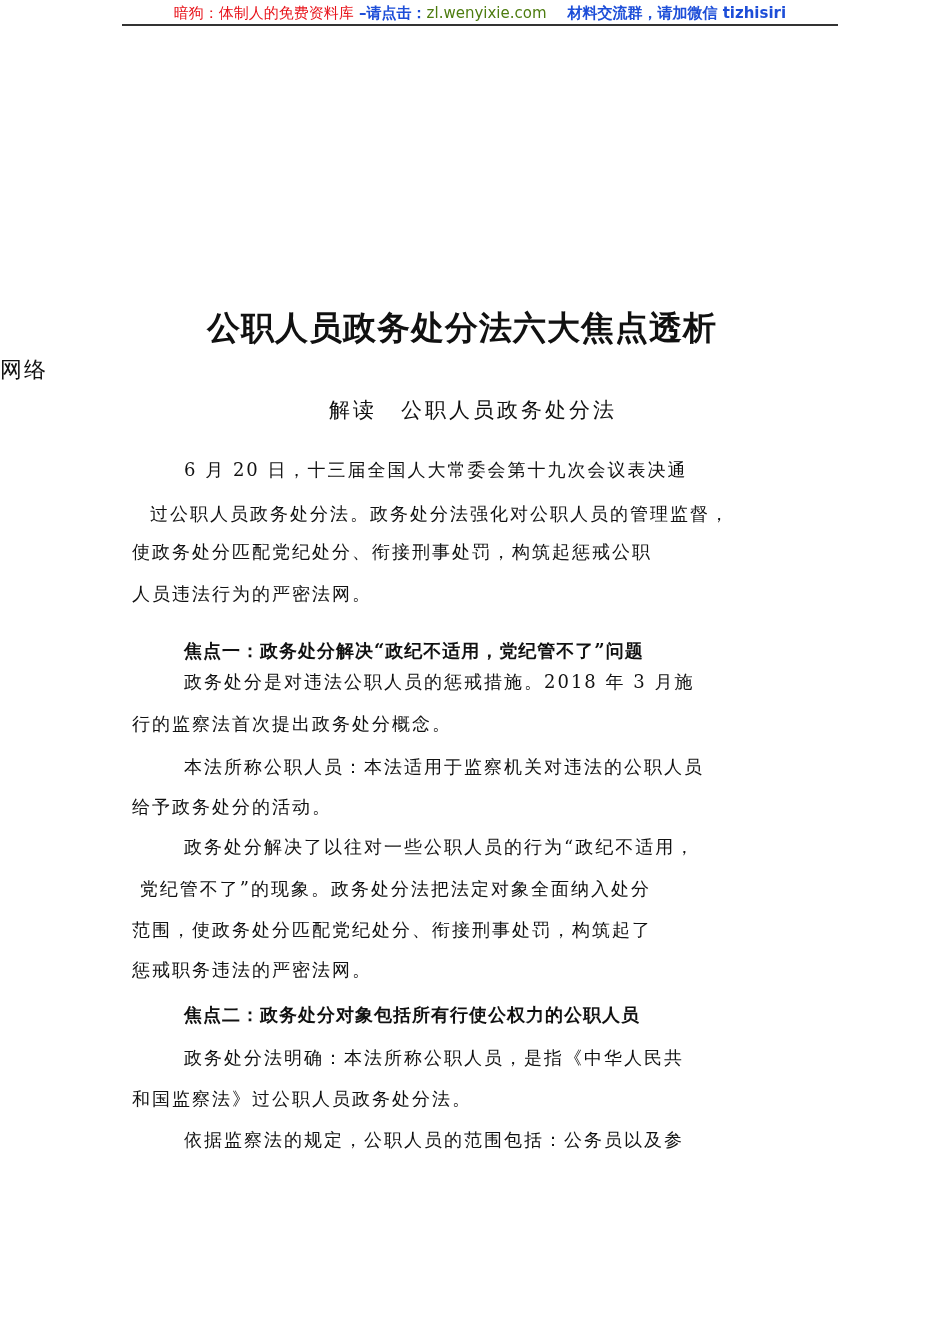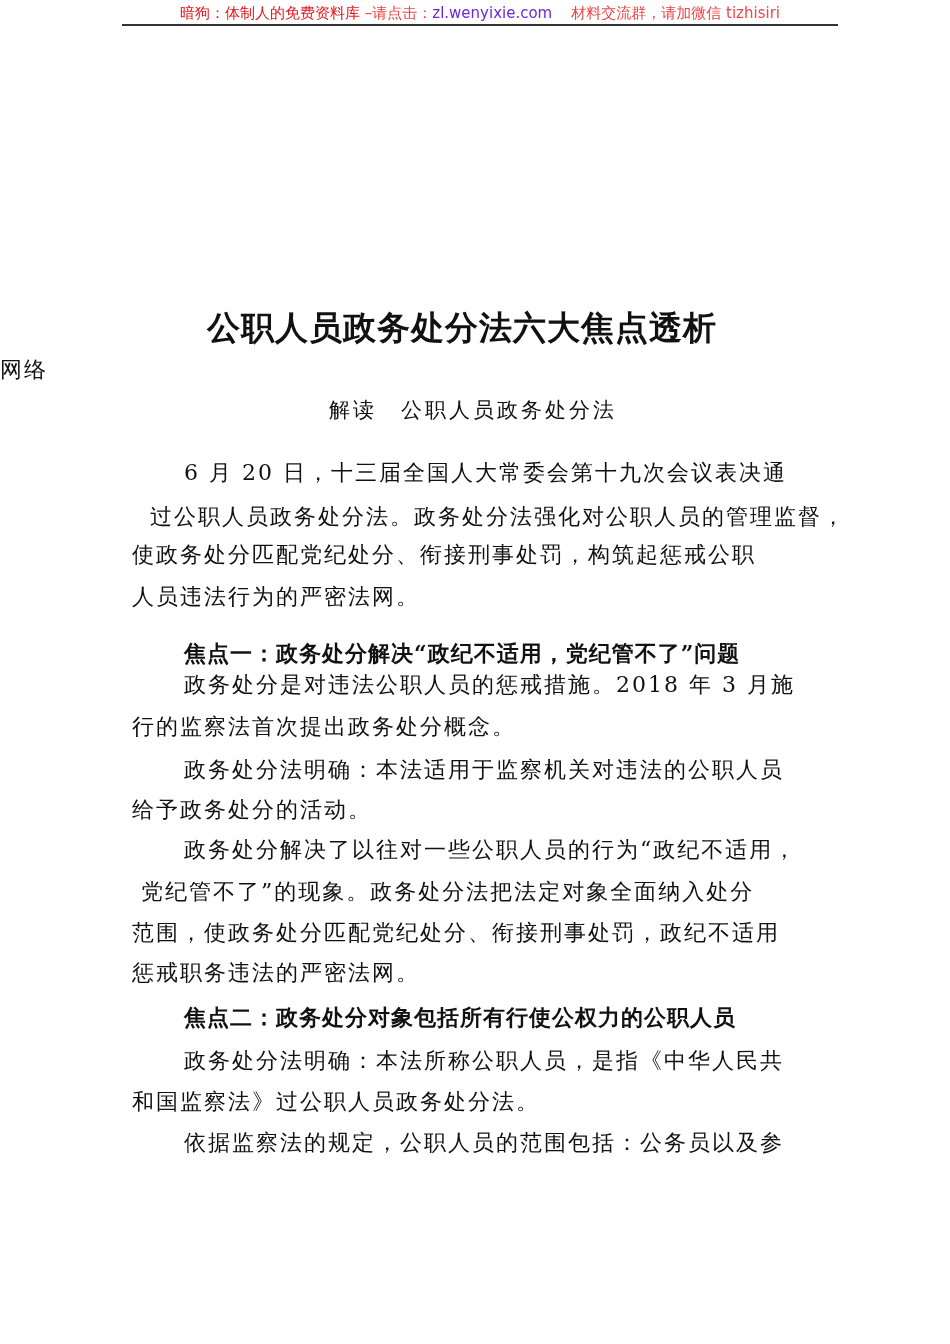--- a/index.html
+++ b/index.html
@@ -1,25 +1,25 @@
 <!DOCTYPE html>
 <html><head>
 <meta charset="utf-8">
 <style>
   html, body { margin:0; padding:0; background:#ffffff; }
   body { width:950px; height:1344px; position:relative; overflow:hidden; font-family:"DejaVu Serif", serif; color:#111; }
   .header { position:absolute; left:122px; top:2px; width:716px; height:22px; font-family:"DejaVu Sans", sans-serif; font-size:15px; white-space:nowrap; text-align:center; line-height:22px; }
   .header .red { color:#e8141b; }
-  .header .dark { color:#ef4444; }
-  .header .blue { color:#6d28d9; }
+  .header .dark { color:#1d4ed8;font-weight:bold; }
+  .header .blue { color:#4d7c0f; }
   .header-rule { position:absolute; left:122px; top:24px; width:716px; height:2px; background:#333; }
   .title { position:absolute; left:0; width:924px; top:306px; text-align:center; font-size:33px; font-weight:bold; letter-spacing:1px; }
   .sub1 { position:absolute; left:0; width:950px; top:355px; font-size:22px; letter-spacing:2px; }
   .sub2 { position:absolute; left:0; width:946px; top:396px; text-align:center; font-size:21px; letter-spacing:3px; }
-  .line { position:absolute; left:132px; font-size:22px; white-space:nowrap; letter-spacing:2px; }
+  .line { position:absolute; left:132px; font-size:18px; white-space:nowrap; letter-spacing:2px; }
   .bold { font-weight:bold; letter-spacing:1px; }
 </style>
 </head>
 <body>
 
 <div class="header">
   <span class="red">暗狗：体制人的免费资料库</span><span class="dark"> –请点击：</span><span class="blue">zl.wenyixie.com</span><span class="dark" style="white-space:pre">    材料交流群，请加微信 tizhisiri</span>
 </div>
 <div class="header-rule"></div>
 
@@ -28,23 +28,23 @@
 <div class="sub2">解读　公职人员政务处分法</div>
 
 <div id="body-lines">
     <div class="line" style="top: 458px; left: 184px; white-space: pre;">6 月 20 日，十三届全国人大常委会第十九次会议表决通</div>
     <div class="line" style="top: 502px; left: 132px; white-space: pre; margin-left: 18px;">过公职人员政务处分法。政务处分法强化对公职人员的管理监督，</div>
     <div class="line" style="top: 540px; left: 132px; white-space: pre;">使政务处分匹配党纪处分、衔接刑事处罚，构筑起惩戒公职</div>
     <div class="line" style="top: 582px; left: 132px; white-space: pre; font-family: Liberation Serif, serif;">人员违法行为的严密法网。</div>
     <div class="line bold" style="top: 627px; left: 184px; white-space: pre; margin-top: 12px;">焦点一：政务处分解决“政纪不适用，党纪管不了”问题</div>
     <div class="line" style="top: 670px; left: 184px; white-space: pre;">政务处分是对违法公职人员的惩戒措施。2018 年 3 月施</div>
     <div class="line" style="top: 712px; left: 132px; white-space: pre;">行的监察法首次提出政务处分概念。</div>
-    <div class="line" style="top: 755px; left: 184px; white-space: pre;">政务处分法明确：本法适用于监察机关对违法的公职人员</div>
+    <div class="line" style="top: 755px; left: 184px; white-space: pre;">本法所称公职人员：本法适用于监察机关对违法的公职人员</div>
     <div class="line" style="top: 795px; left: 132px; white-space: pre;">给予政务处分的活动。</div>
     <div class="line" style="top: 835px; left: 184px; white-space: pre;">政务处分解决了以往对一些公职人员的行为“政纪不适用，</div>
     <div class="line" style="top: 877px; left: 132px; white-space: pre;"> 党纪管不了”的现象。政务处分法把法定对象全面纳入处分</div>
-    <div class="line" style="top: 918px; left: 132px; white-space: pre;">范围，使政务处分匹配党纪处分、衔接刑事处罚，政纪不适用</div>
+    <div class="line" style="top: 918px; left: 132px; white-space: pre;">范围，使政务处分匹配党纪处分、衔接刑事处罚，构筑起了</div>
     <div class="line" style="top: 958px; left: 132px; white-space: pre;">惩戒职务违法的严密法网。</div>
     <div class="line bold" style="top: 1003px; left: 184px; white-space: pre;">焦点二：政务处分对象包括所有行使公权力的公职人员</div>
     <div class="line" style="top: 1046px; left: 184px; white-space: pre;">政务处分法明确：本法所称公职人员，是指《中华人民共</div>
     <div class="line" style="top: 1087px; left: 132px; white-space: pre;">和国监察法》过公职人员政务处分法。</div>
     <div class="line" style="top: 1128px; left: 184px; white-space: pre;">依据监察法的规定，公职人员的范围包括：公务员以及参</div>
   </div>
 
 </body></html>

